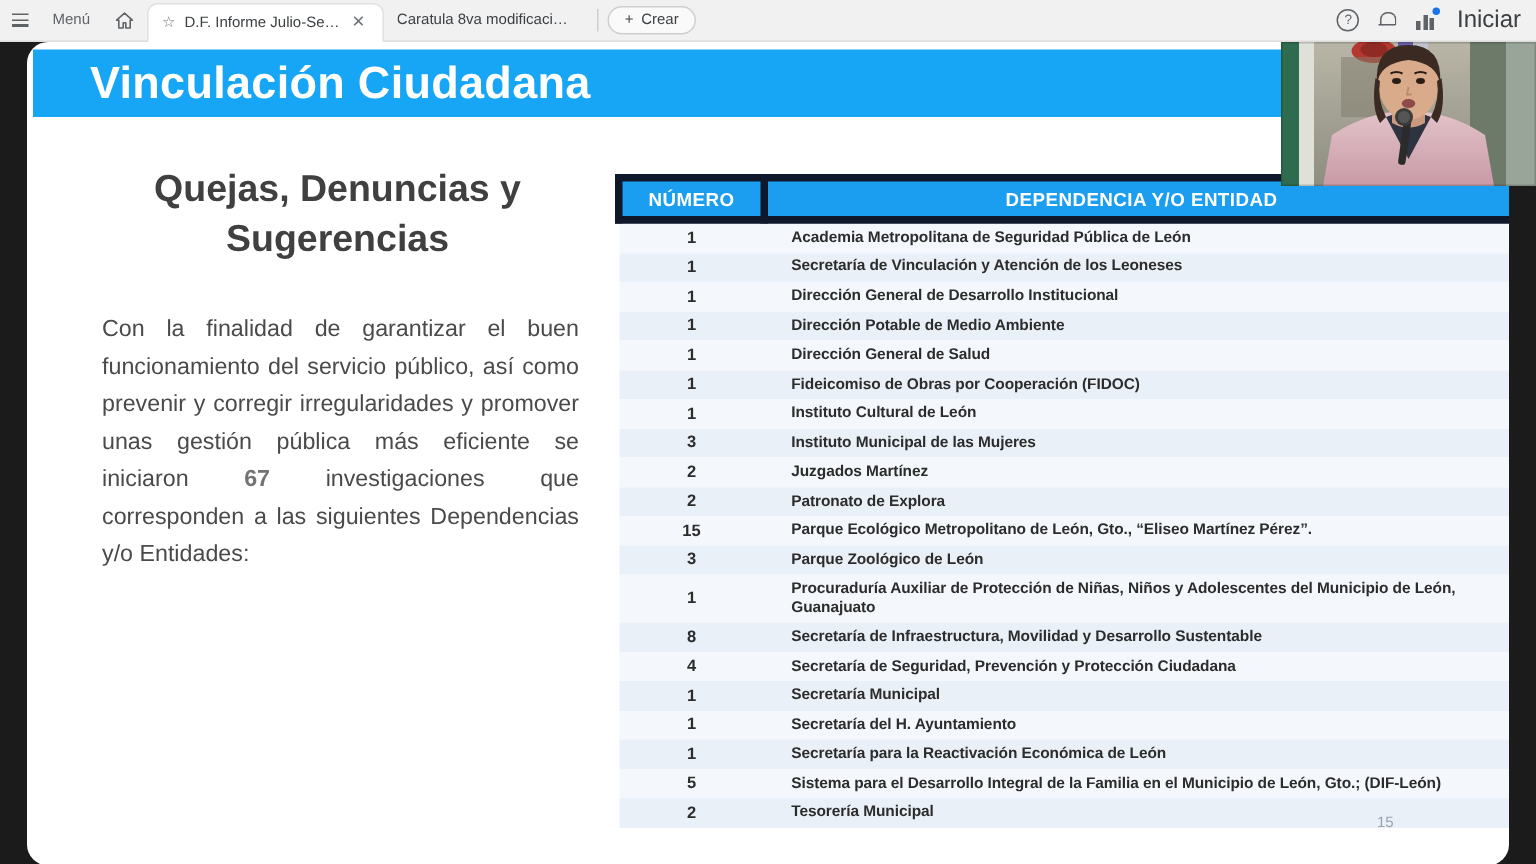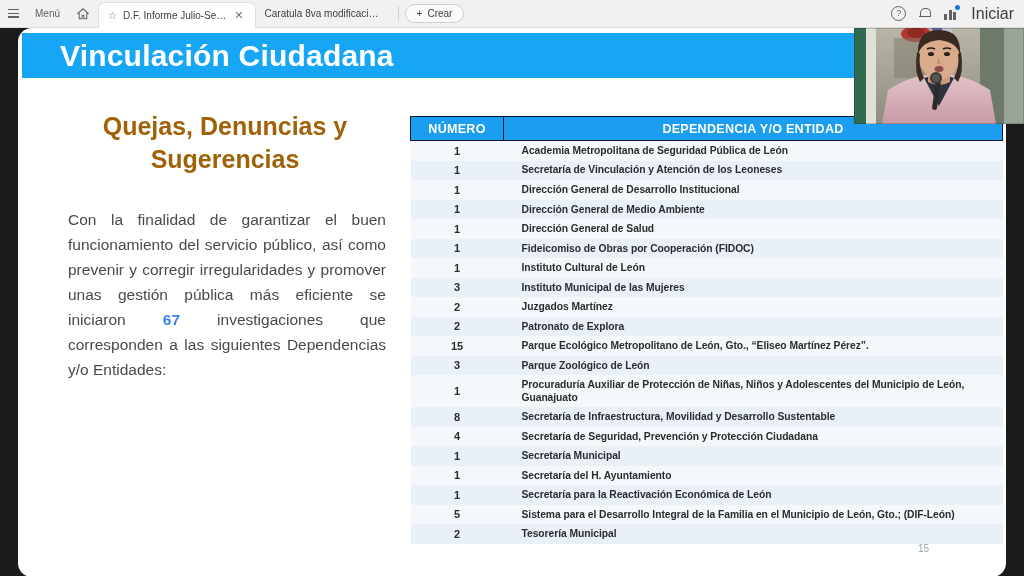--- a/index.html
+++ b/index.html
@@ -214,38 +214,38 @@
     white-space: nowrap;
   }
 
   
   #left-col {
     position: absolute;
     left: 32px; top: 82px;
     width: 350px;
   }
   #heading {
-    color: #a16207;
+    color: #404040;
     font-size: 25px;
     font-weight: bold;
     text-align: center;
     line-height: 1.33;
     margin: 0 14px;
   }
   #body-para {
     margin-top: 30px;
     font-size: 15.5px;
     color: #4a4a4a;
     line-height: 1.62;
     text-align: justify;
     text-align-last: left;
     padding: 0 14px 0 18px;
   }
   #body-para b {
-    color: #3b82f6;
+    color: #737373;
     font-weight: bold;
   }
 
   
   #table-wrap {
     position: absolute;
     left: 392px; top: 88px;
     width: 590px;
   }
   table.dep-table {
@@ -253,21 +253,21 @@
     width: 590px;
     table-layout: fixed;
   }
   table.dep-table th {
     background: #1b9df0;
     color: #ffffff;
     font-size: 12.5px;
     font-weight: bold;
     letter-spacing: 0.3px;
     padding: 3px 0;
-    border: 1px solid #0f172a;
+    border: 5px solid #0f172a;
     text-align: center;
     height: 17px;
   }
   th.col-num { width: 92px; }
   th.col-dep { width: 498px; }
   table.dep-table td {
     font-size: 10.3px;
     color: #2c2c2c;
     padding: 2.5px 0;
     border: none;
@@ -389,21 +389,21 @@
             <tr>
               <td class="num">1</td>
               <td class="dep">Secretaría de Vinculación y Atención de los Leoneses</td>
             </tr>
             <tr>
               <td class="num">1</td>
               <td class="dep">Dirección General de Desarrollo Institucional</td>
             </tr>
             <tr>
               <td class="num">1</td>
-              <td class="dep">Dirección General de Medio Ambiente</td>
+              <td class="dep">Dirección Potable de Medio Ambiente</td>
             </tr>
             <tr>
               <td class="num">1</td>
               <td class="dep">Dirección General de Salud</td>
             </tr>
             <tr>
               <td class="num">1</td>
               <td class="dep"> Fideicomiso de Obras por Cooperación (FIDOC)</td>
             </tr>
             <tr>

